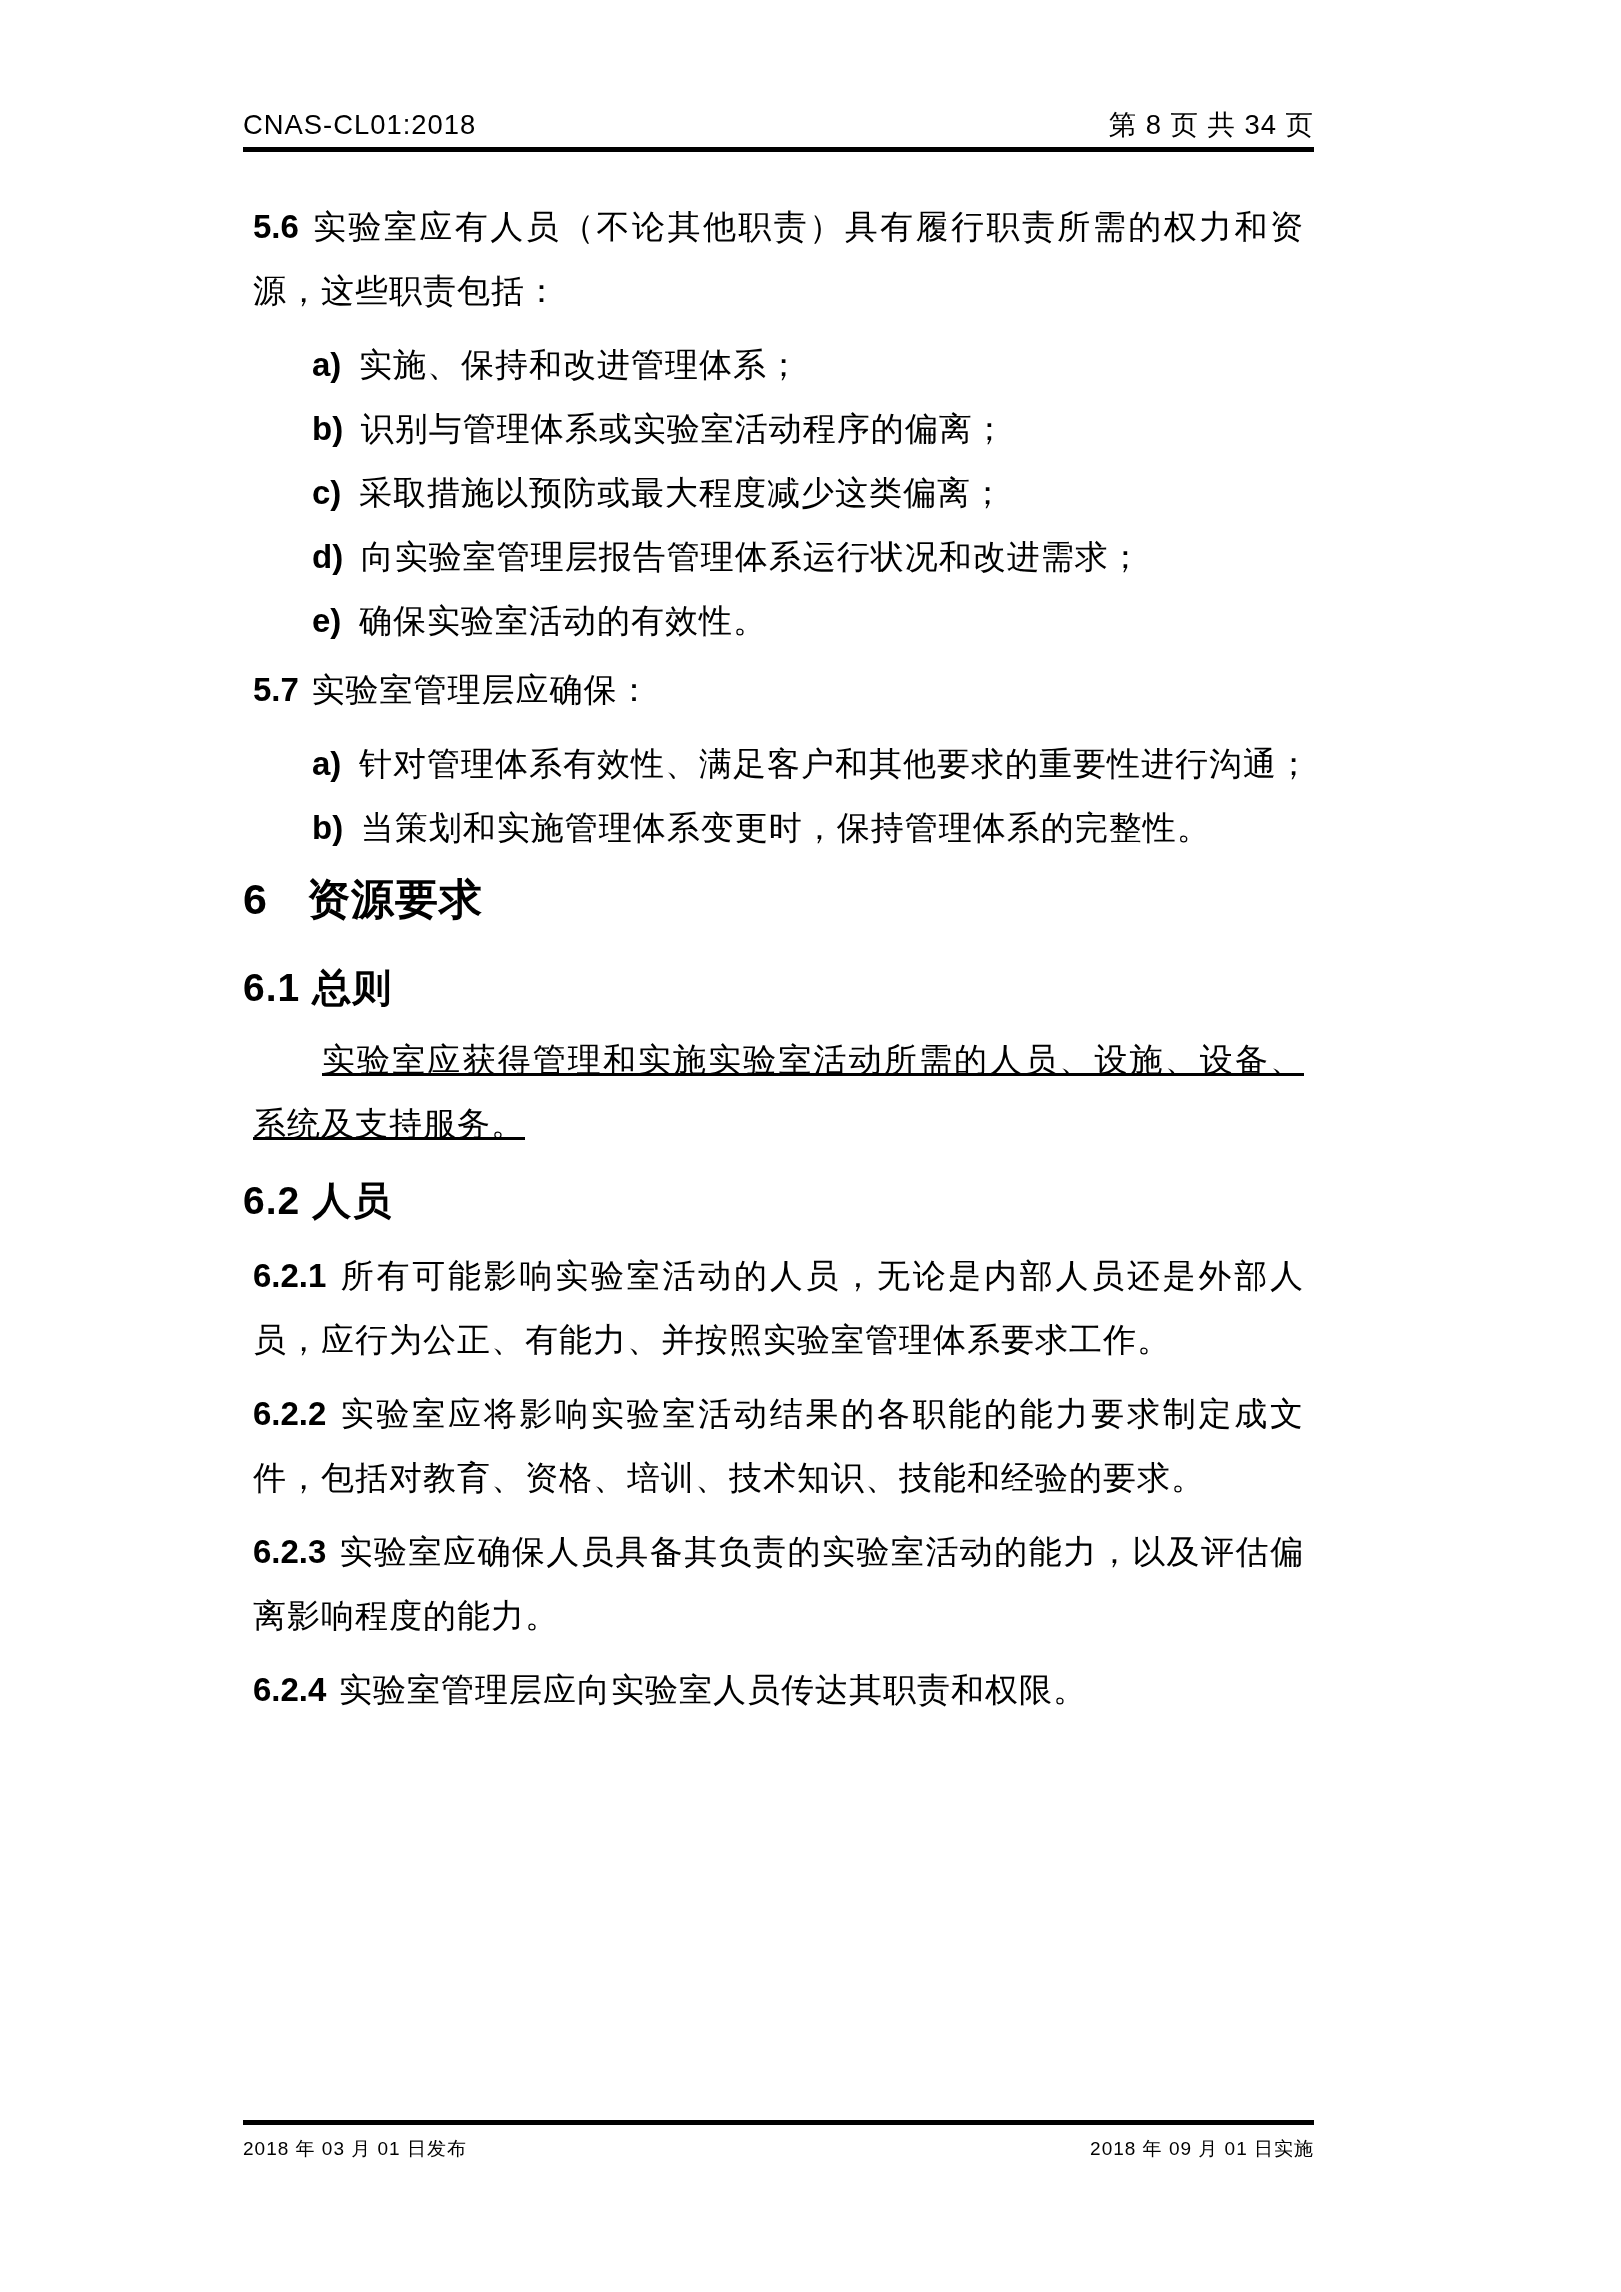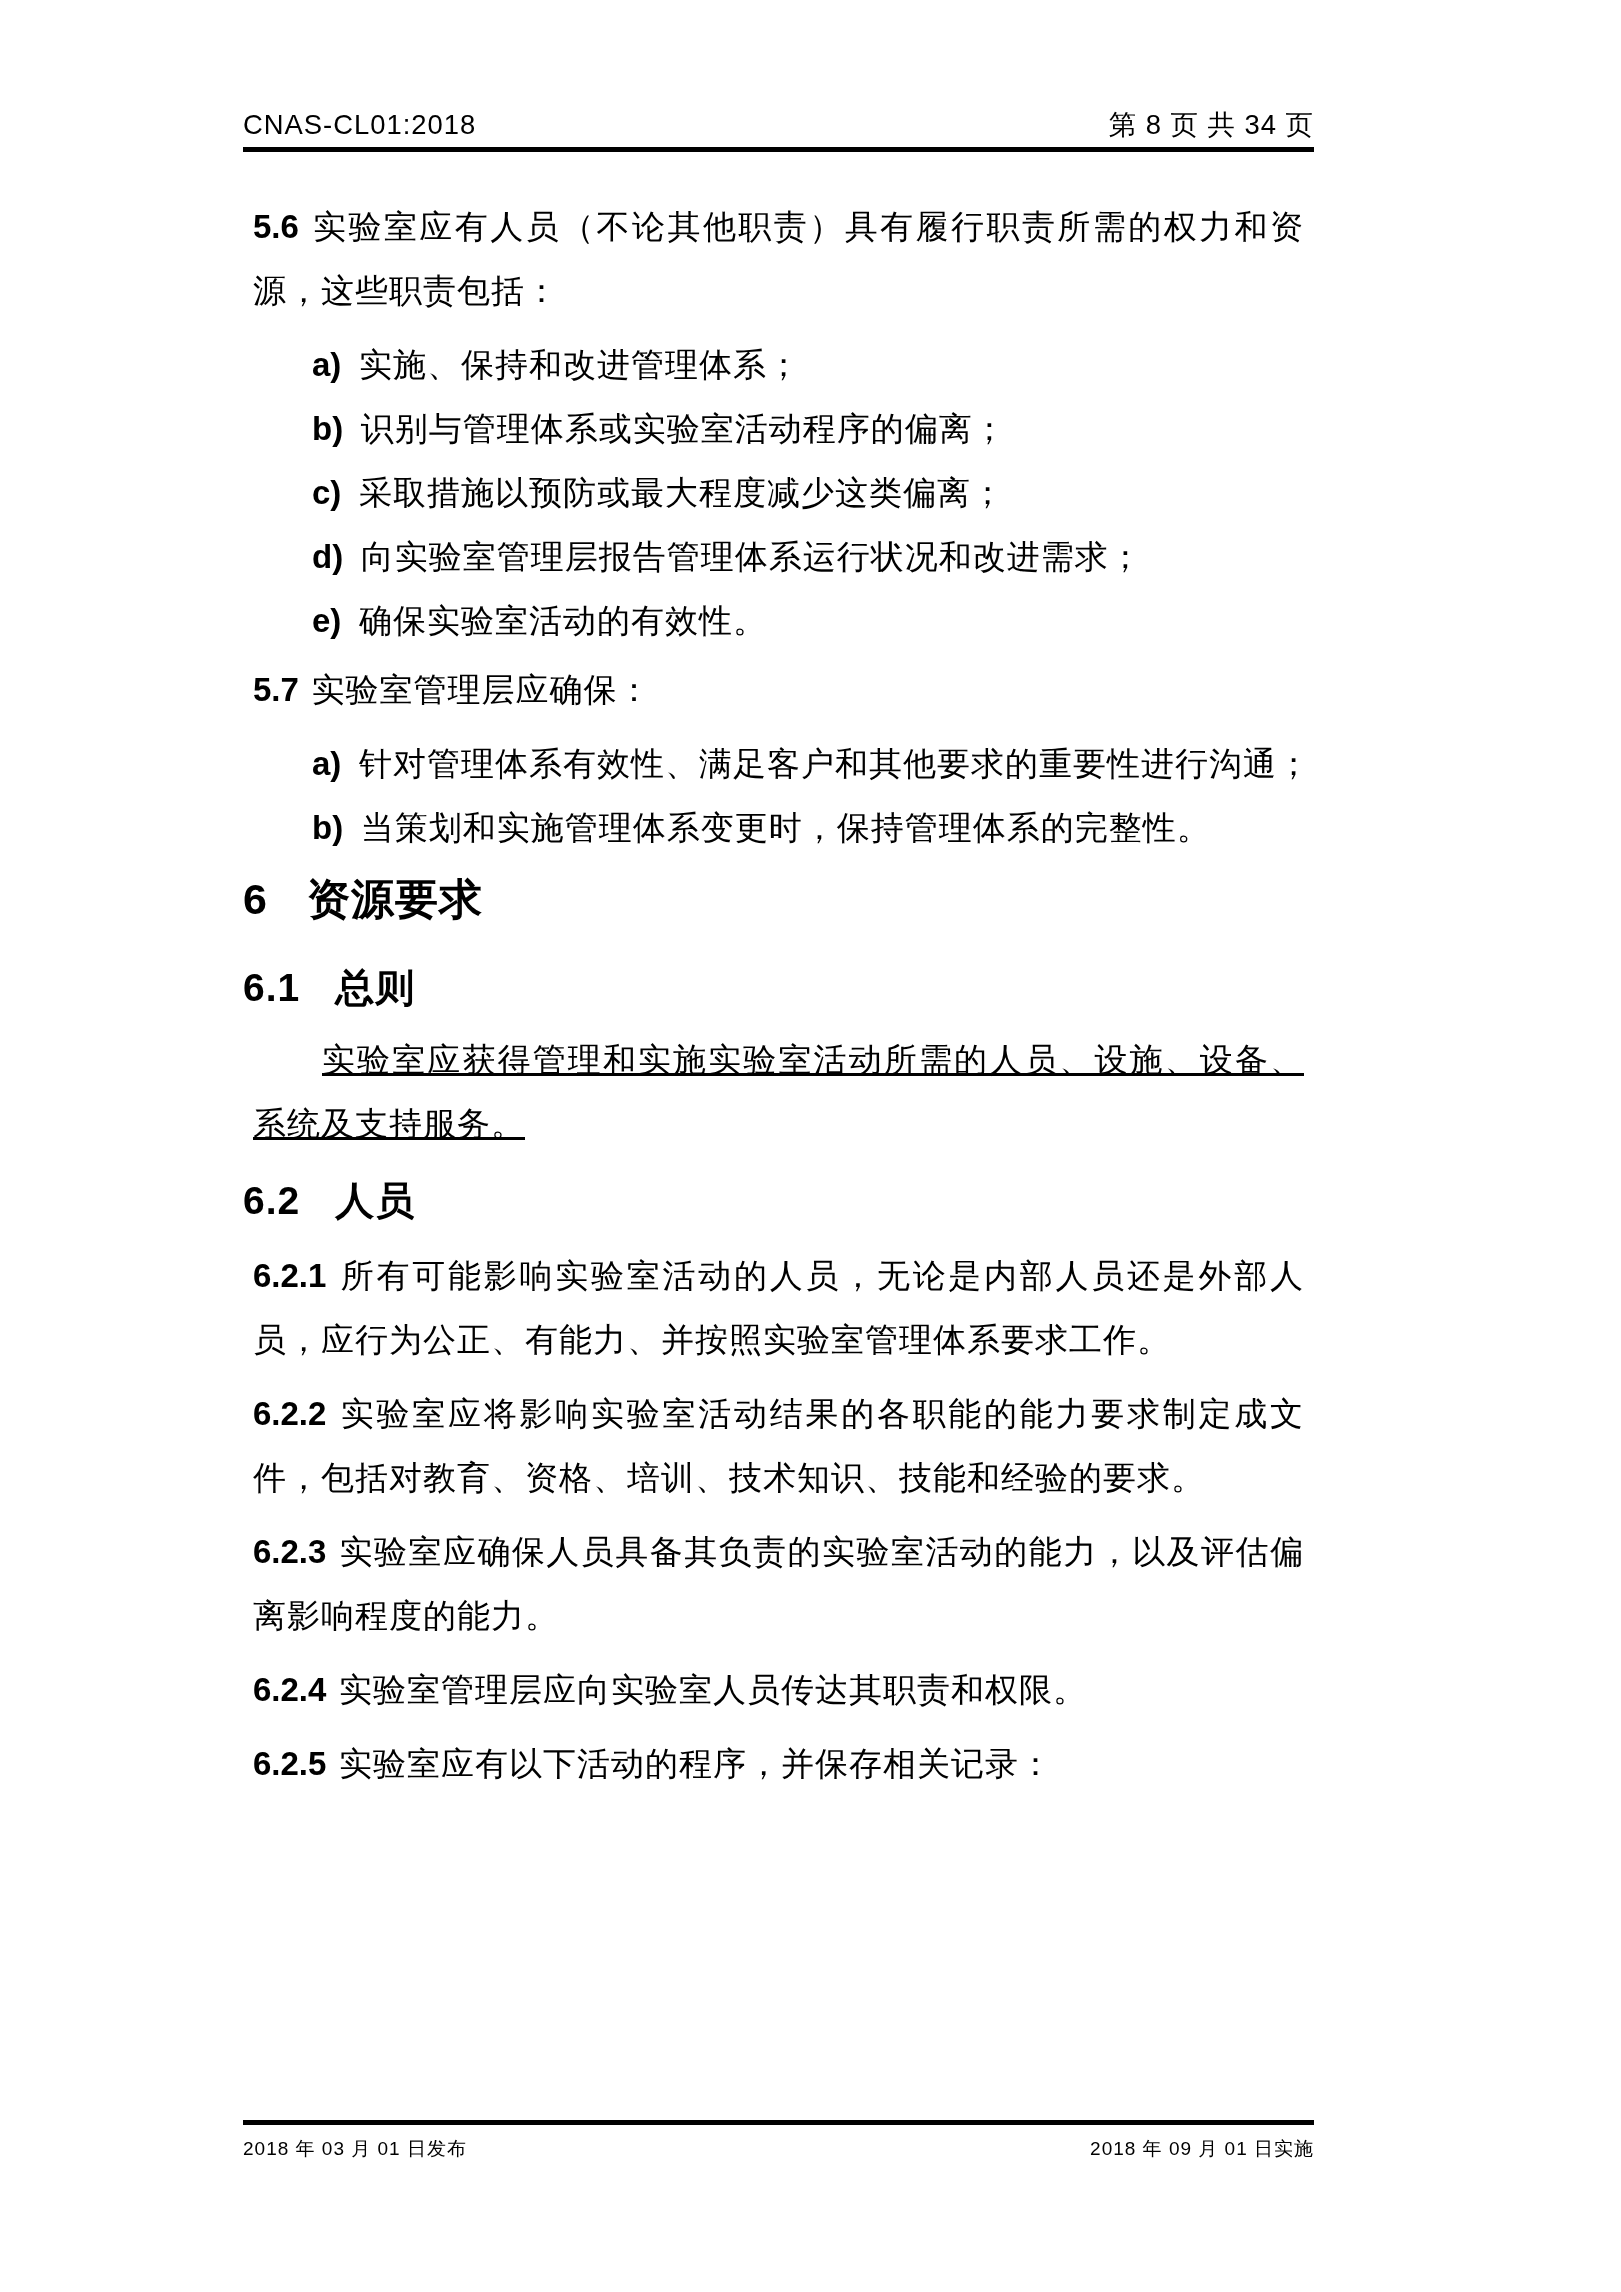--- a/index.html
+++ b/index.html
@@ -68,21 +68,21 @@
     font-family: "Liberation Sans", "DejaVu Sans", sans-serif;
   }
   .h1 .head-num { margin-right: 39px; }
   .h2 {
     margin: 0;
     font-size: 39px;
     font-weight: bold;
     line-height: 64px;
     font-family: "Liberation Sans", "DejaVu Sans", sans-serif;
   }
-  .h2 .head-num { margin-right: 35px; }
+  .h2 .head-num { margin-right: 12px; }
   .h2-61 { margin-top: 24.5px; }
   .h2-62 { margin-top: 13.7px; }
   .p-61  { margin-top: 7.8px; text-indent: 69px; text-decoration: underline; }
   .c-57  { margin-top: 4.9px; }
   .c-621 { margin-top: 10.8px; }
   .c-624 { margin-top: 2px; }
   
   .page-footer {
     position: absolute;
     left: 243px;
@@ -139,21 +139,20 @@
     <h2 class="h2 h2-62"><span class="head-num">6.2</span><span>人员</span></h2>
 
     <p class="para c-621"><span class="clause-num">6.2.1</span><span>所有可能影响实验室活动的人员，无论是内部人员还是外部人员，应行为公正、有能力、并按照实验室管理体系要求工作。</span></p>
 
     <p class="para"><span class="clause-num">6.2.2</span><span>实验室应将影响实验室活动结果的各职能的能力要求制定成文件，包括对教育、资格、培训、技术知识、技能和经验的要求。</span></p>
 
     <p class="para"><span class="clause-num">6.2.3</span><span>实验室应确保人员具备其负责的实验室活动的能力，以及评估偏离影响程度的能力。</span></p>
 
     <p class="para c-624"><span class="clause-num">6.2.4</span><span>实验室管理层应向实验室人员传达其职责和权限。</span></p>
 
-    <p class="para"><span class="clause-num">6.2.5</span><span>实验室应有以下活动的程序，并保存相关记录：</span></p>
 
 
   </div>
 
   <div class="page-footer">
     <div class="footer-rule"></div>
     <div class="footer-row">
       <span>2018 年 03 月 01 日发布</span>
       <span>2018 年 09 月 01 日实施</span>
     </div>

